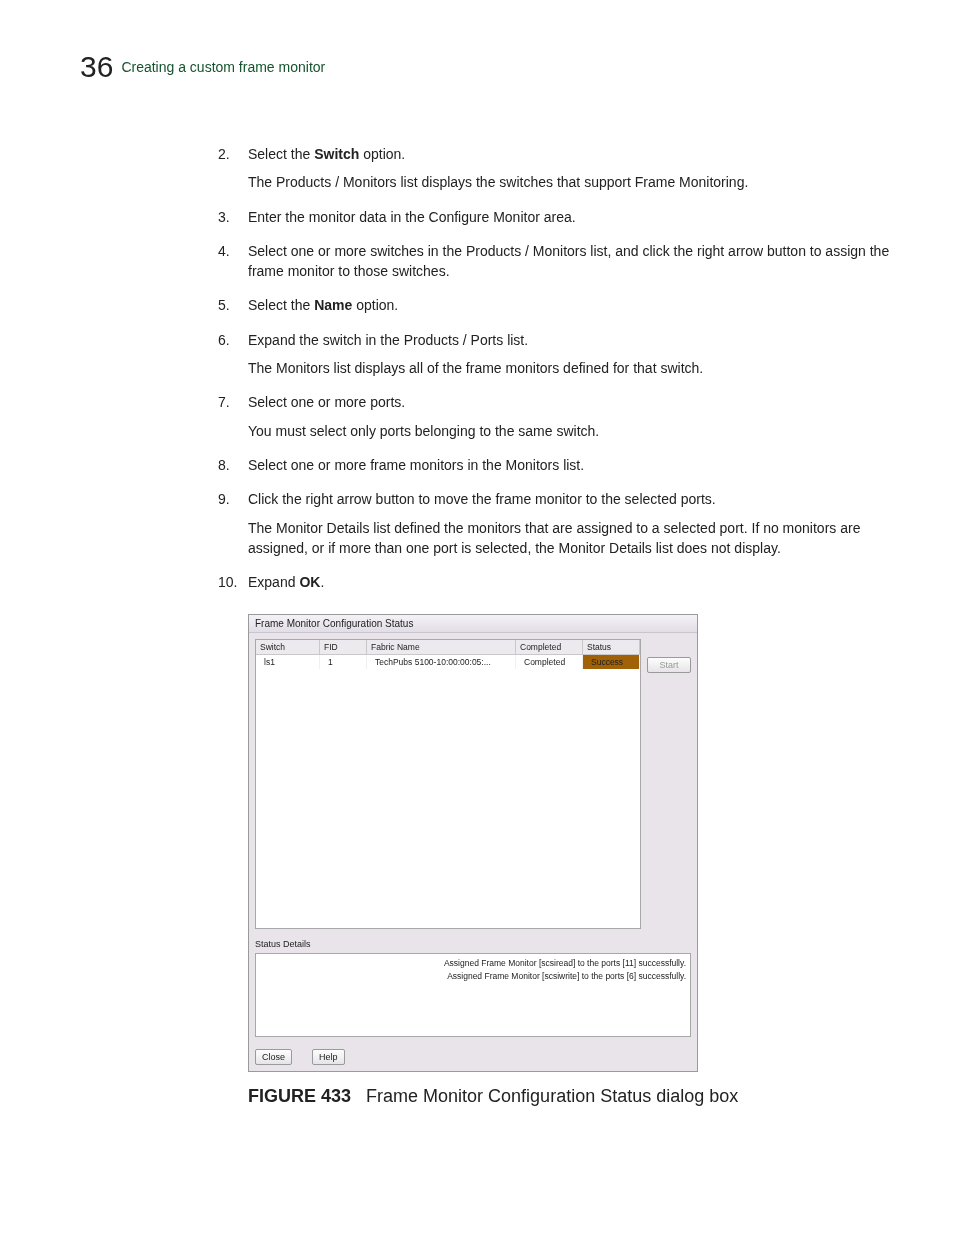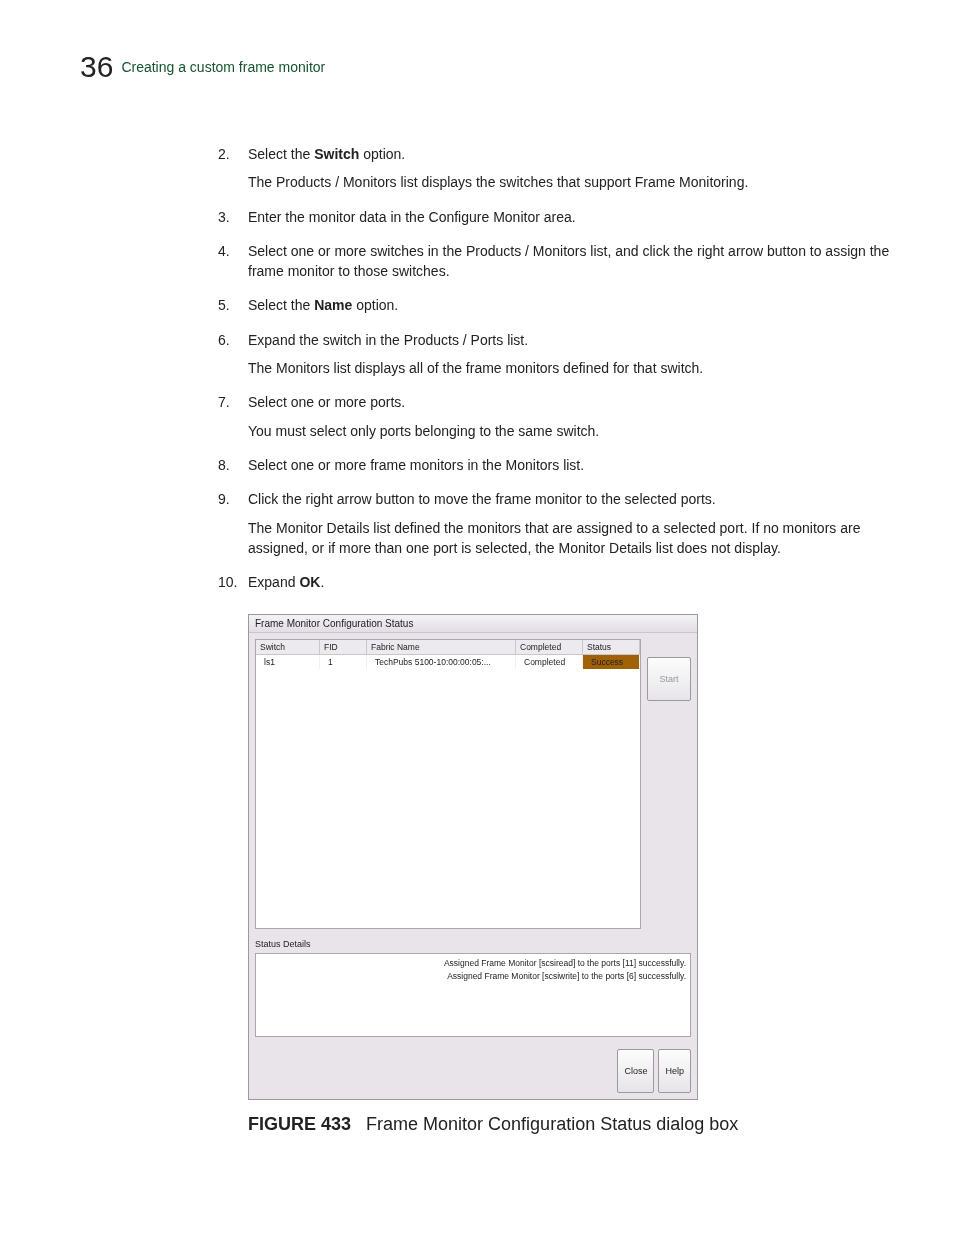--- a/index.html
+++ b/index.html
@@ -113,21 +113,21 @@
     width: 44px;
     display: flex;
     flex-direction: column;
     align-items: stretch;
     padding-top: 18px;
   }
   .btn {
     display: inline-block;
     border: 1px solid #9a9a9a;
     background: linear-gradient(#fdfdfd, #e6e4e8);
-    padding: 16px 6px;
+    padding: 2px 6px;
     font-size: 9px;
     text-align: center;
     cursor: default;
     border-radius: 2px;
   }
   .btn.disabled { color: #999; }
   .section-label {
     margin-top: 10px;
     margin-bottom: 4px;
     font-size: 9px;
@@ -136,22 +136,21 @@
     border: 1px solid #a8a8a8;
     background: #fff;
     height: 76px;
     padding: 3px 4px;
     font-size: 8.5px;
     line-height: 1.5;
     text-align: right;
   }
   .dlg-footer {
     display: flex;
-    justify-content: flex-end;
-    gap: 4px;
+    gap: 20px;
     padding: 6px;
   }
   .figure-caption {
     margin: 14px 0 0 30px;
     font-size: 18px;
   }
   .figure-caption .fig-label { font-weight: 700; }
 </style>
 </head>
 <body>

